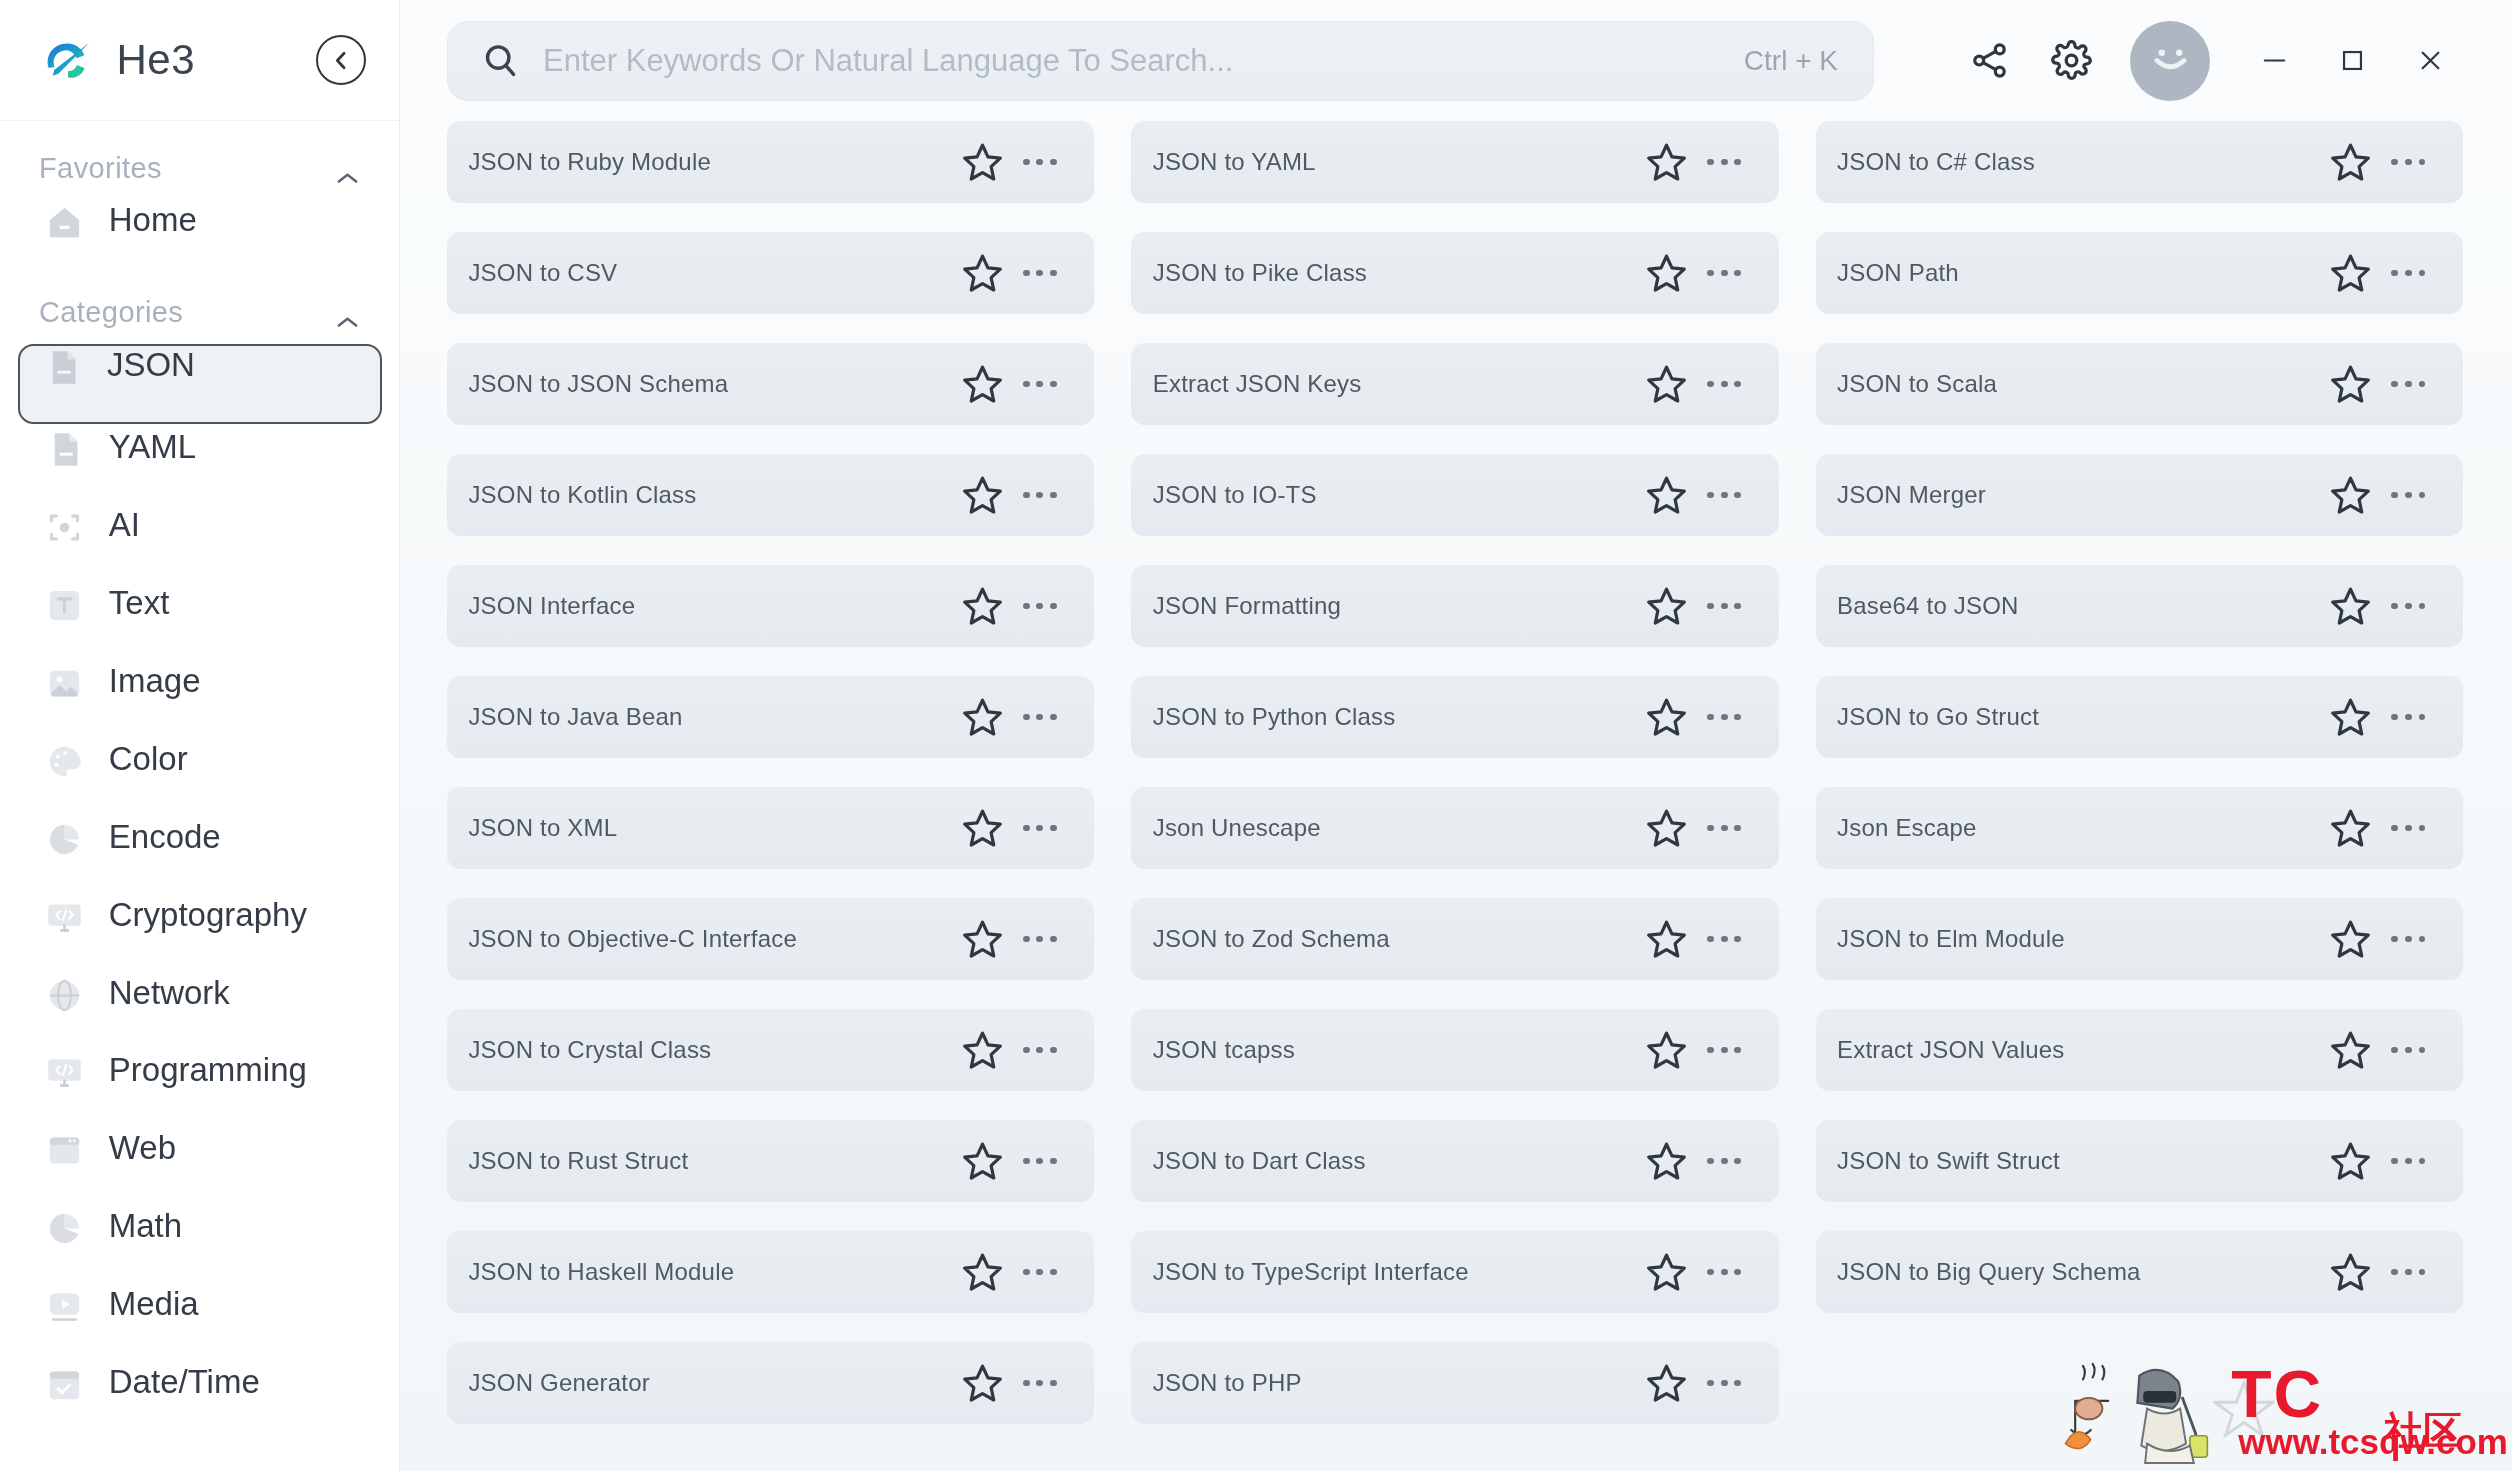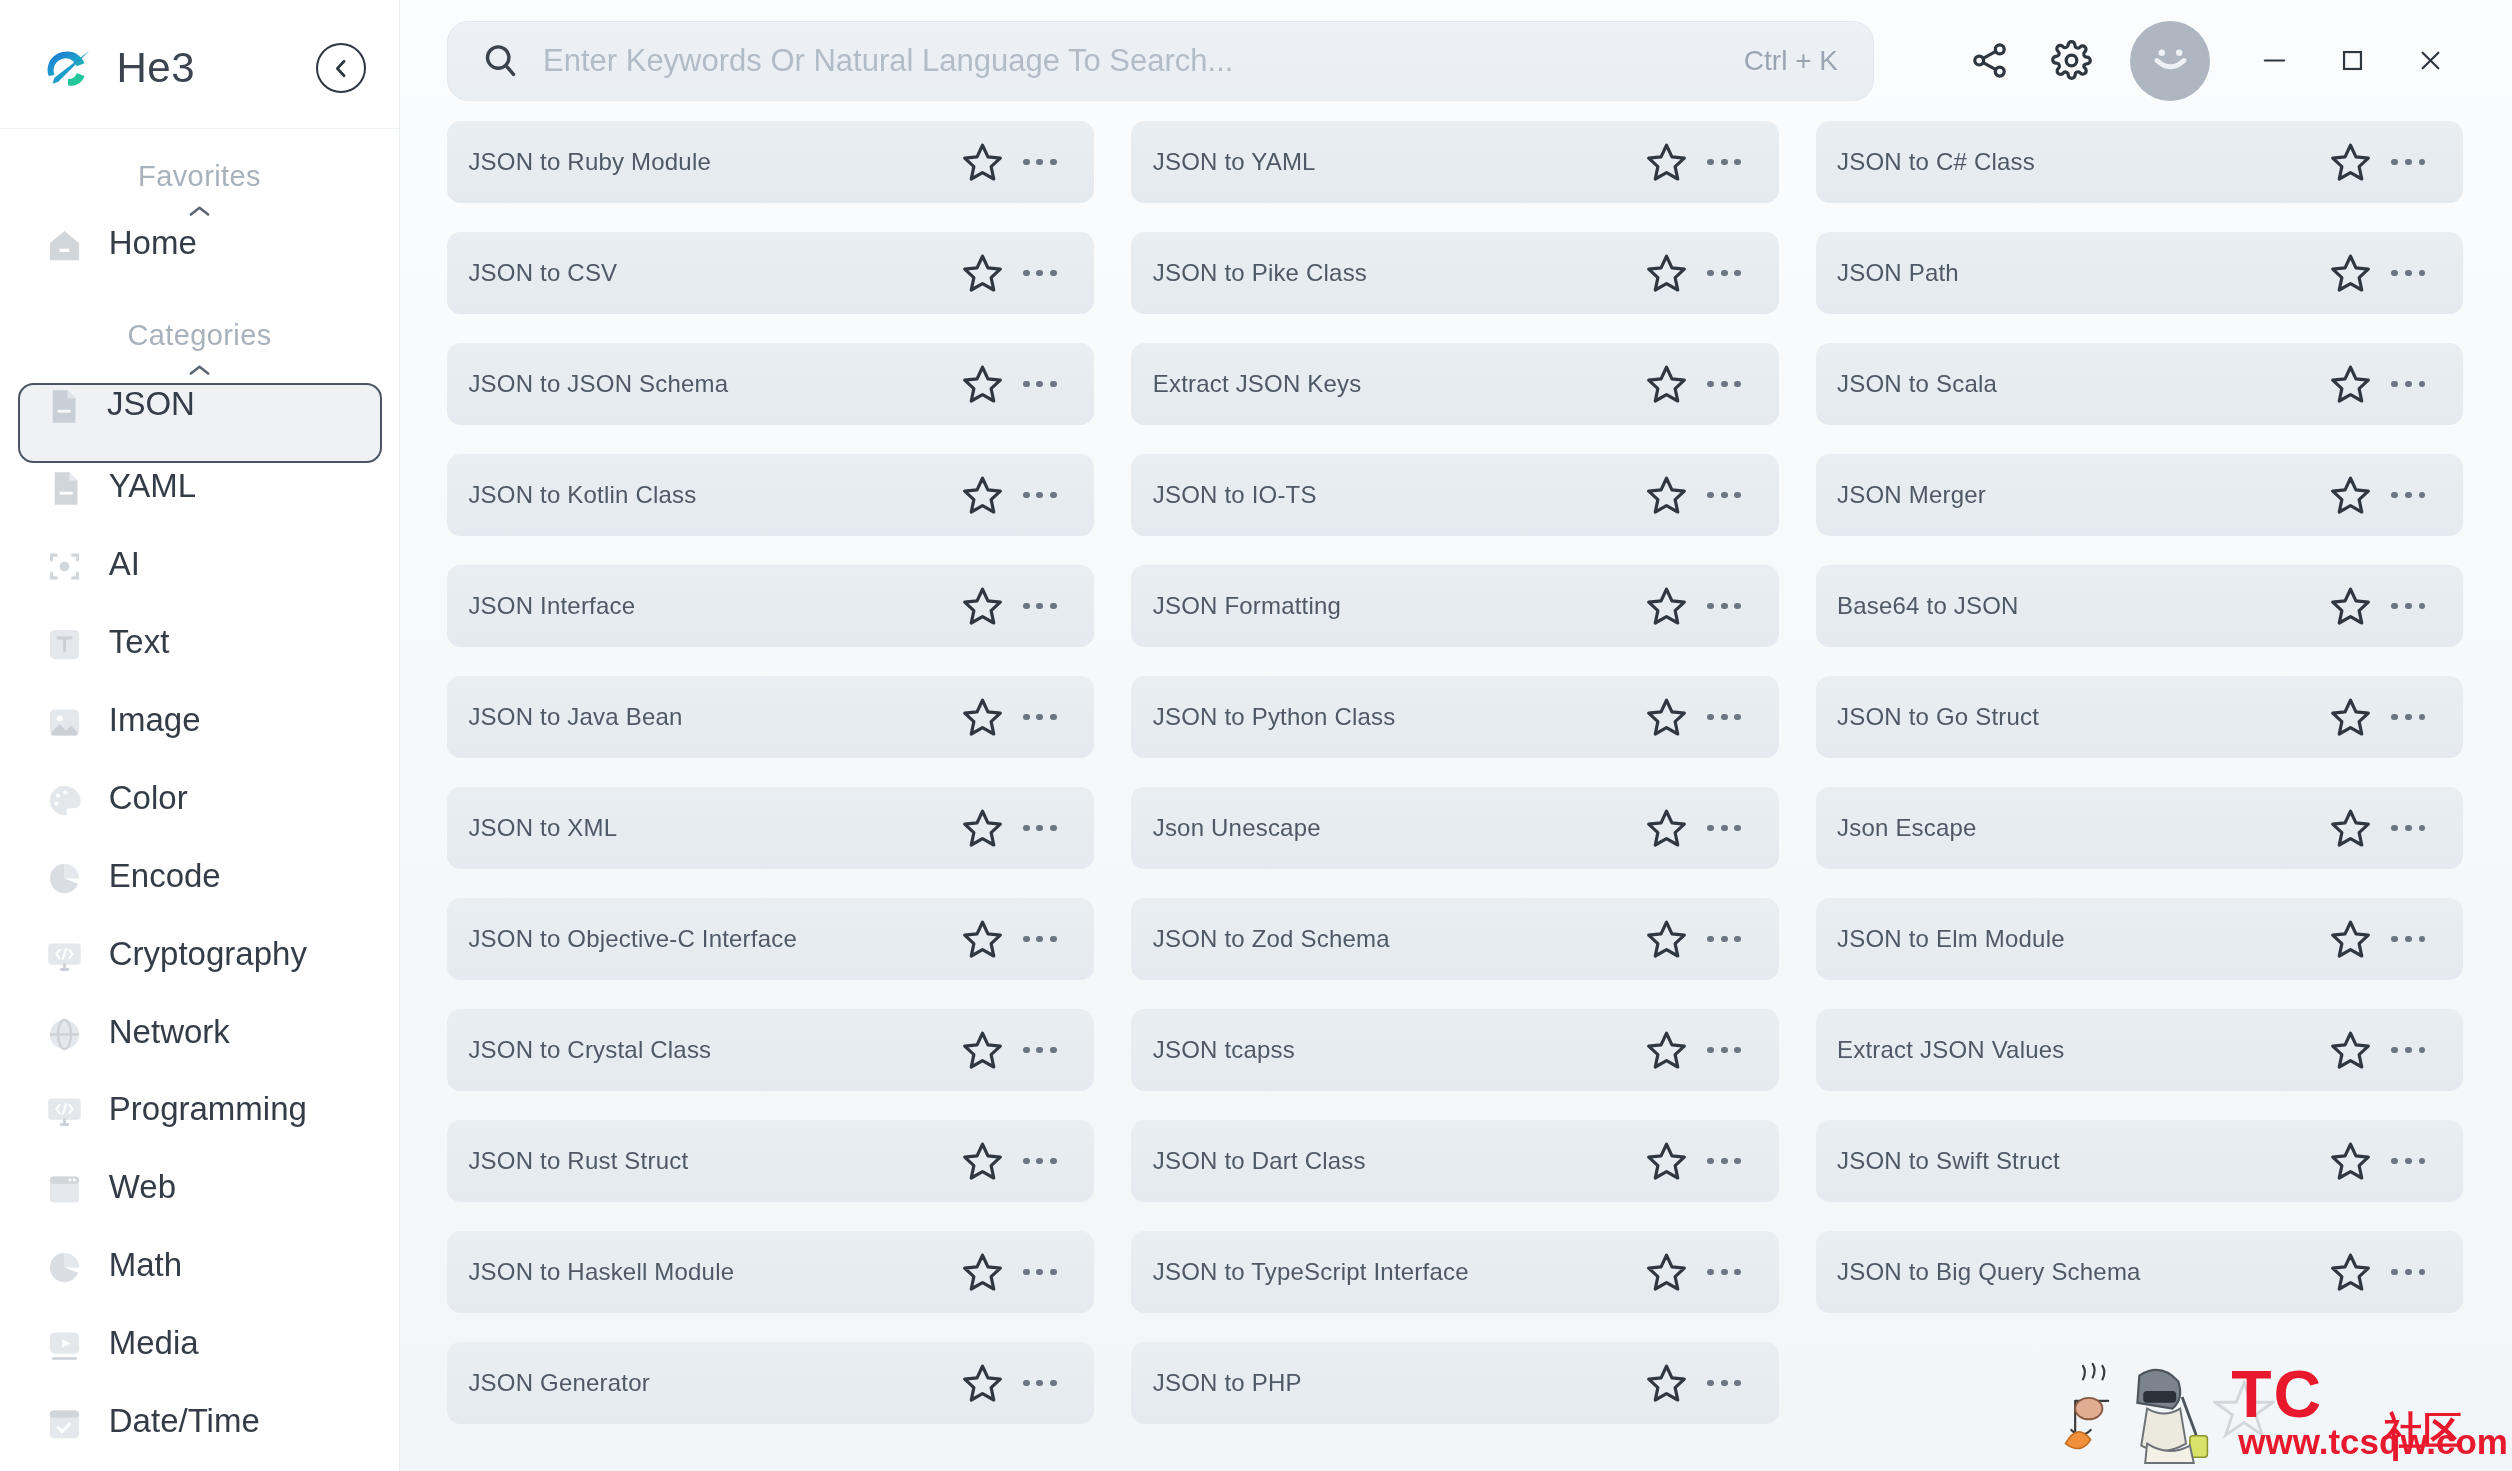--- a/index.html
+++ b/index.html
@@ -32,21 +32,20 @@
     position: relative;
     z-index: 5;
   }
 
   .brand {
     height: 121px;
     display: flex;
     align-items: center;
     padding: 0 33px 0 39px;
     border-bottom: 1px solid #eef2f5;
-    margin-top: 8px;
   }
   .brand-logo {
     width: 60px; height: 50px;
     flex: 0 0 60px;
     position: relative;
   }
   .brand-name {
     font-size: 42px;
     color: #3c4450;
     margin-left: 17.5px;
@@ -69,21 +68,20 @@
     padding-top: 13.6px;
   }
 
   .group-header {
     display: flex;
     align-items: center;
     padding: 17.5px 39px 11.6px 39px;
     color: #a8b2bd;
     font-size: 29px;
     letter-spacing: 0.4px;
-    flex-direction: column;
   }
   .group-header .ghlabel { flex: 1; }
   .chev { width: 25px; height: 15.5px; }
 
   .nav-item {
     display: flex;
     align-items: flex-start;
     height: 74px;
     margin: 3.9px 21.4px;
     padding: 0 21.4px;

